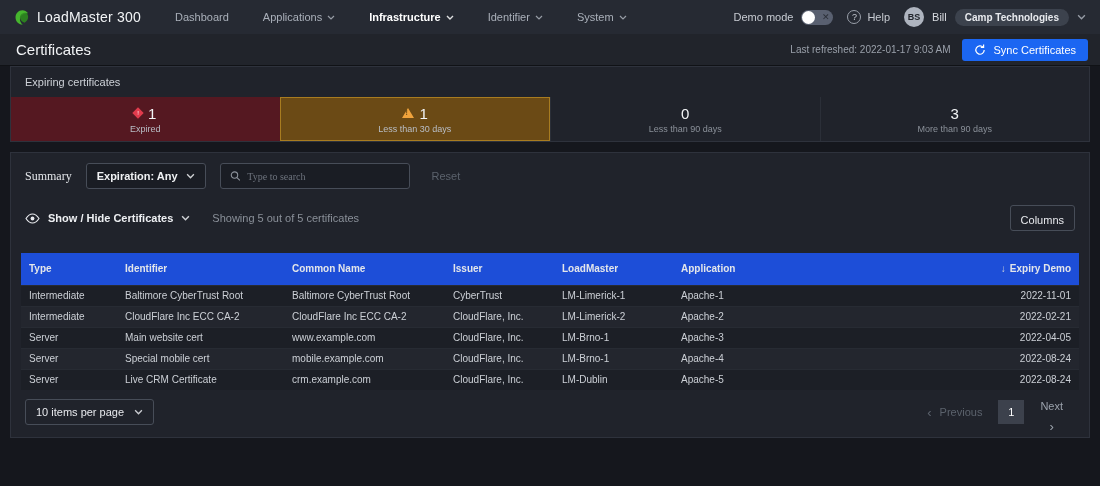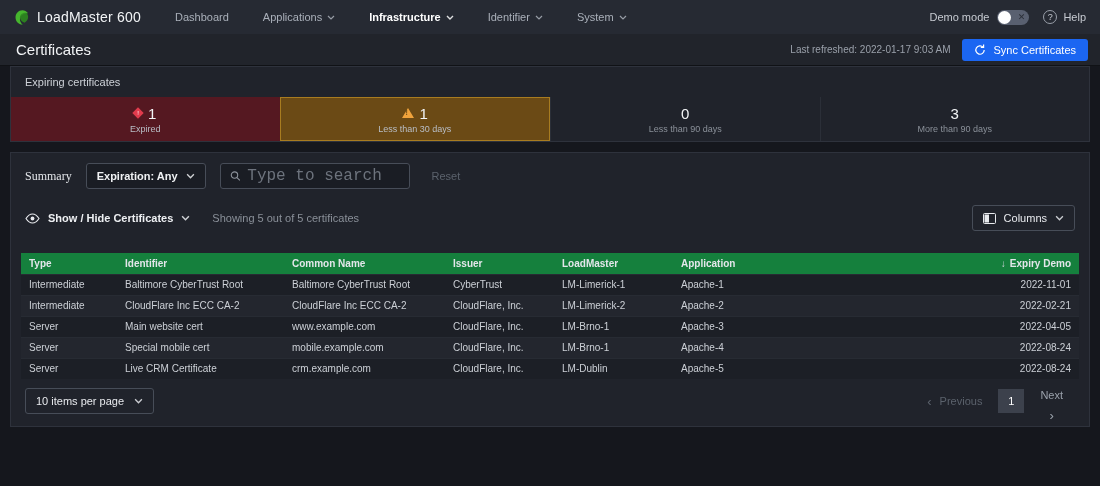--- a/index.html
+++ b/index.html
@@ -102,38 +102,38 @@
     background:#1a1d24; border:1px solid #474d58; border-radius:3px; height:26px;
     padding:0 10px; color:#f0f2f4; font-size:11px; font-weight:bold;
     display:flex; align-items:center; gap:8px; cursor:pointer; font-family:inherit;
   }
   .search-box {
     display:flex; align-items:center; gap:7px; background:#1a1d24;
     border:1px solid #474d58; border-radius:3px; height:26px; padding:0 9px; width:190px;
   }
   .search-box input {
     background:transparent; border:none; outline:none; color:#d8dbe0;
-    font-size:16px; width:100%; font-family:Liberation Mono, monospace;
+    font-size:10px; width:100%; font-family:Liberation Serif, serif;
   }
   .search-box input::placeholder { color:#6d737d; }
   .reset { color:#5b626c; font-size:11px; margin-left:8px; cursor:pointer; }
   .showhide-row { display:flex; align-items:center; gap:22px; padding:8px 14px 22px; }
   .showhide-btn { display:flex; align-items:center; gap:8px; color:#eef0f3; font-weight:bold; cursor:pointer; }
   .showing { color:#8a9099; }
   .columns-btn {
     margin-left:auto; background:transparent; border:1px solid #474d58; border-radius:3px;
     height:26px; padding:0 10px; color:#e8eaee; font-size:11px;
-    display:flex; align-items:center; gap:8px; cursor:pointer; font-family:inherit;
+    display:flex; align-items:center; gap:8px; cursor:pointer; font-family:inherit;flex-direction:column;
   }
   
   .table-wrap { padding:0 10px; }
   table { width:100%; border-collapse:collapse; font-size:10px; }
   thead th {
-    background:#15803d; color:#e3e6ea; text-align:left; font-weight:bold;
-    height:21px; padding:0 8px; white-space:nowrap; cursor:pointer;margin-left:28px;
+    background:#1d4ed8; color:#e3e6ea; text-align:left; font-weight:bold;
+    height:32px; padding:0 8px; white-space:nowrap; cursor:pointer;margin-left:28px;
   }
   thead th.right, td.right { text-align:right; }
   tbody td { height:21px; padding:0 8px; color:#ccd0d6; white-space:nowrap; }
   tbody tr { border-top:1px solid #272b33; cursor:pointer; }
   tbody tr:nth-child(odd) { background:#1c1f26; }
   tbody tr:nth-child(even) { background:#23262e; }
   .sort-arrow { margin-right:4px; color:#cfd3d9; }
   
   .pagination { display:flex; align-items:center; padding:9px 14px 12px; }
   .ipp-btn {
@@ -154,21 +154,21 @@
 </style>
 </head>
 <body>
 
 <div class="topnav">
   <div class="logo">
     <svg class="icon-svg" width="17" height="17" viewBox="0 0 20 20">
       <path d="M10 1.5C5 1.5 1.8 5.5 1.8 10c0 5.2 4.2 8.5 8.4 8.5-2.2-2-3.2-4.2-3.2-6.4 0-4.2 3.4-7.2 9.6-7.1C14.7 2.7 12.4 1.5 10 1.5z" fill="#46b52e"></path>
       <path d="M7 9.8c0-3.4 2.8-5.8 7.6-5.5 1.3 1.4 2 3.2 2 5.2 0 2.8-1.6 5.3-4.2 6.6C8.8 15 7 12.7 7 9.8z" fill="#2e8f1d" opacity="0.85"></path>
     </svg>
-    <span class="logo-text">LoadMaster 600</span>
+    <span class="logo-text">LoadMaster 300</span>
   </div>
   <div class="nav-items">
     <div class="nav-item">
       <span>Dashboard</span>
     </div>
     <div class="nav-item">
       <span>Applications</span>
       <svg class="chev" width="8" height="5" viewBox="0 0 8 5">
           <path d="M1 1l3 3 3-3" stroke="currentColor" stroke-width="1.2" fill="none"></path>
         </svg>
@@ -196,20 +196,28 @@
     <div class="demo-wrap">
       <span>Demo mode</span>
       <div class="toggle">
         <span class="knob"></span>
         <span class="x">✕</span>
       </div>
     </div>
     <div class="help-wrap">
       <span class="qcircle">?</span>
       <span>Help</span>
+    </div>
+    <div class="user-wrap">
+      <span class="avatar">BS</span>
+      <span>Bill</span>
+      <span class="org-pill">Camp Technologies</span>
+      <svg class="chev" width="9" height="6" viewBox="0 0 8 5" style="color:#aab0ba">
+          <path d="M1 1l3 3 3-3" stroke="currentColor" stroke-width="1.2" fill="none"></path>
+        </svg>
     </div>
   </div>
 </div>
 
 <div class="titlebar">
   <span class="page-title">Certificates</span>
   <div class="titlebar-right">
     <span class="refreshed">Last refreshed: 2022-01-17 9:03 AM</span>
     <button class="sync-btn">
       <svg class="icon-svg" width="12" height="12" viewBox="0 0 12 12">

